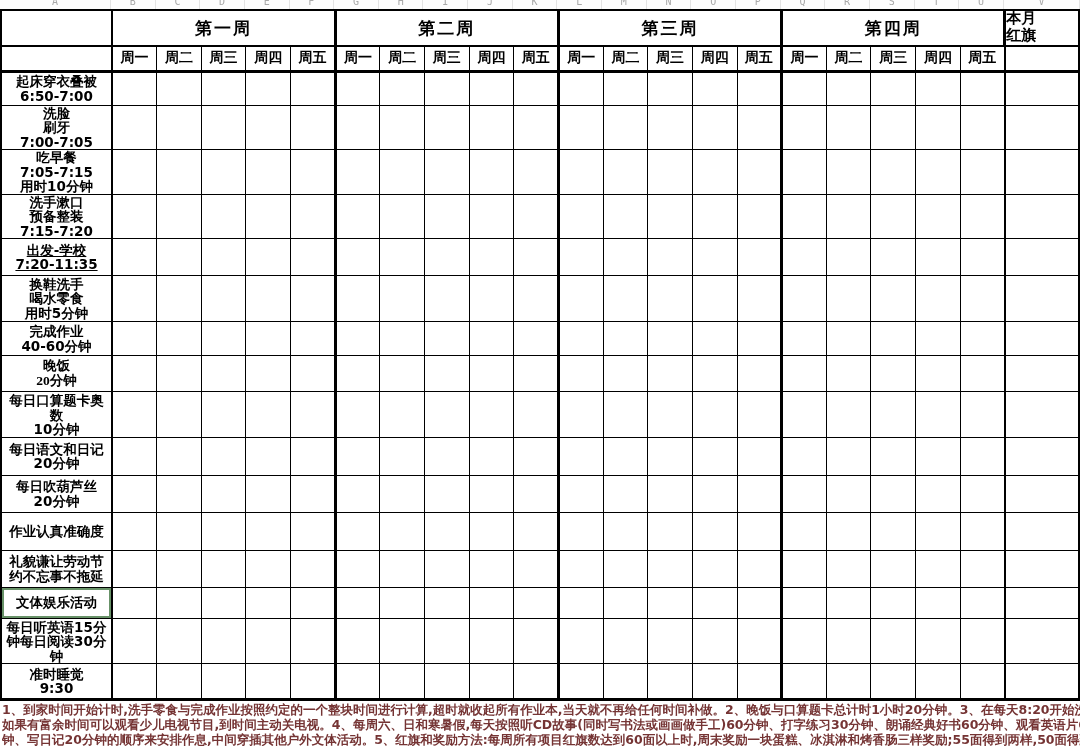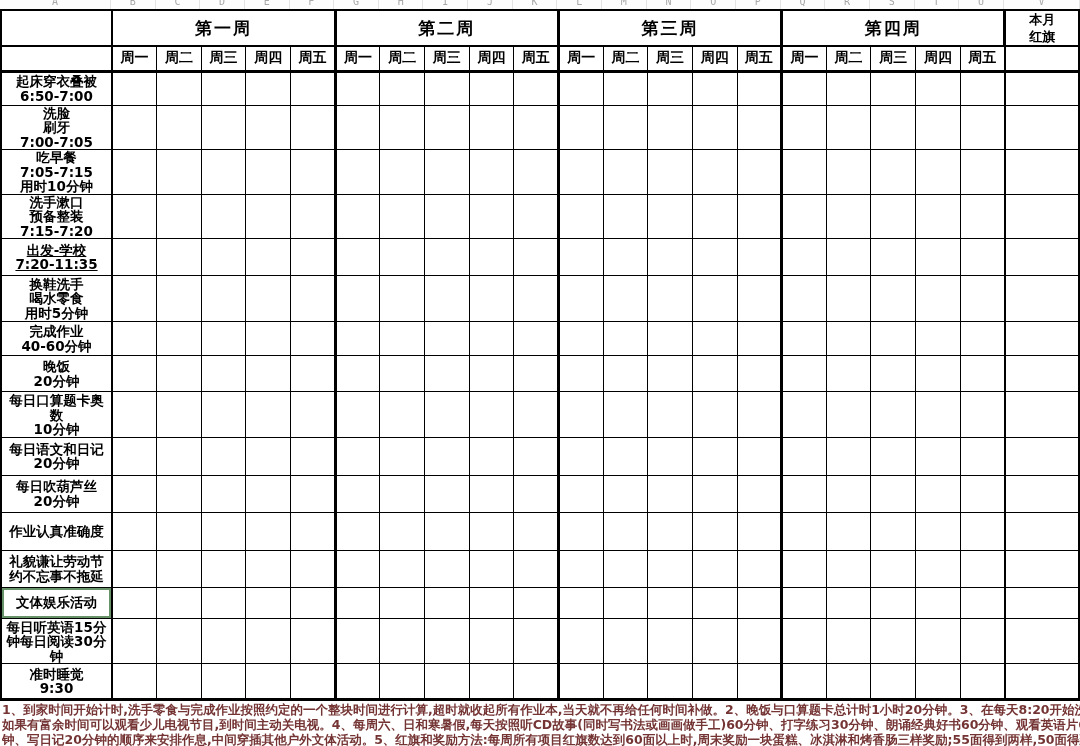--- a/index.html
+++ b/index.html
@@ -15,21 +15,21 @@
 
   table.tbl { border-collapse: collapse; table-layout: fixed; width: 1080px;
     border: 2px solid #000; border-bottom: 3px solid #000; }
   td { border: 1px solid #000; overflow: hidden; padding: 0; vertical-align: middle; }
 
   tr.weekrow td { border-bottom: 2px solid #000; height: 33px; }
   tr.dayrow  td { border-bottom: 3px solid #000; height: 25px; }
 
   .wkname  { font-size: 17px; font-weight: bold; text-align: center; letter-spacing: 2px; }
   .dayhdr  { font-size: 14px; font-weight: bold; text-align: center; }
-  .flaghdr { font-size: 13px; font-weight: bold; text-align: center; line-height: 17px; }
+  .flaghdr { font-size: 15px; font-weight: bold; line-height: 17px; font-family: Liberation Mono, monospace; }
   .wksep   { border-right: 3px solid #000; }
   .flagsep { border-right: 2px solid #000; }
 
   td.lbl { border-right: 2px solid #000; font-weight: bold; font-size: 13.5px; color: #000; }
   .lblwrap { display: flex; flex-direction: column; justify-content: center; align-items: center;
     height: 100%; line-height: 14.5px; text-align: center; }
   td.lbl.clip .lblwrap { justify-content: flex-start; padding-top: 1px; }
   td.lbl.sel { box-shadow: inset 0 0 0 2px #689268; }
 
   .notes { padding: 2px 0 0 2px; }
@@ -329,21 +329,21 @@
           <td></td>
           <td></td>
           <td class="wksep"></td>
           <td></td>
           <td></td>
           <td></td>
           <td></td>
           <td class="flagsep"></td>
           <td></td>
         </tr>
-        <tr style="height: 36px;">
+        <tr style="height: 36px; font-family: Liberation Serif, serif;">
           <td class="lbl">
             <div class="lblwrap">
               <div>晚饭</div>
               <div>20分钟</div>
             </div>
           </td>
           <td></td>
           <td></td>
           <td></td>
           <td></td>

